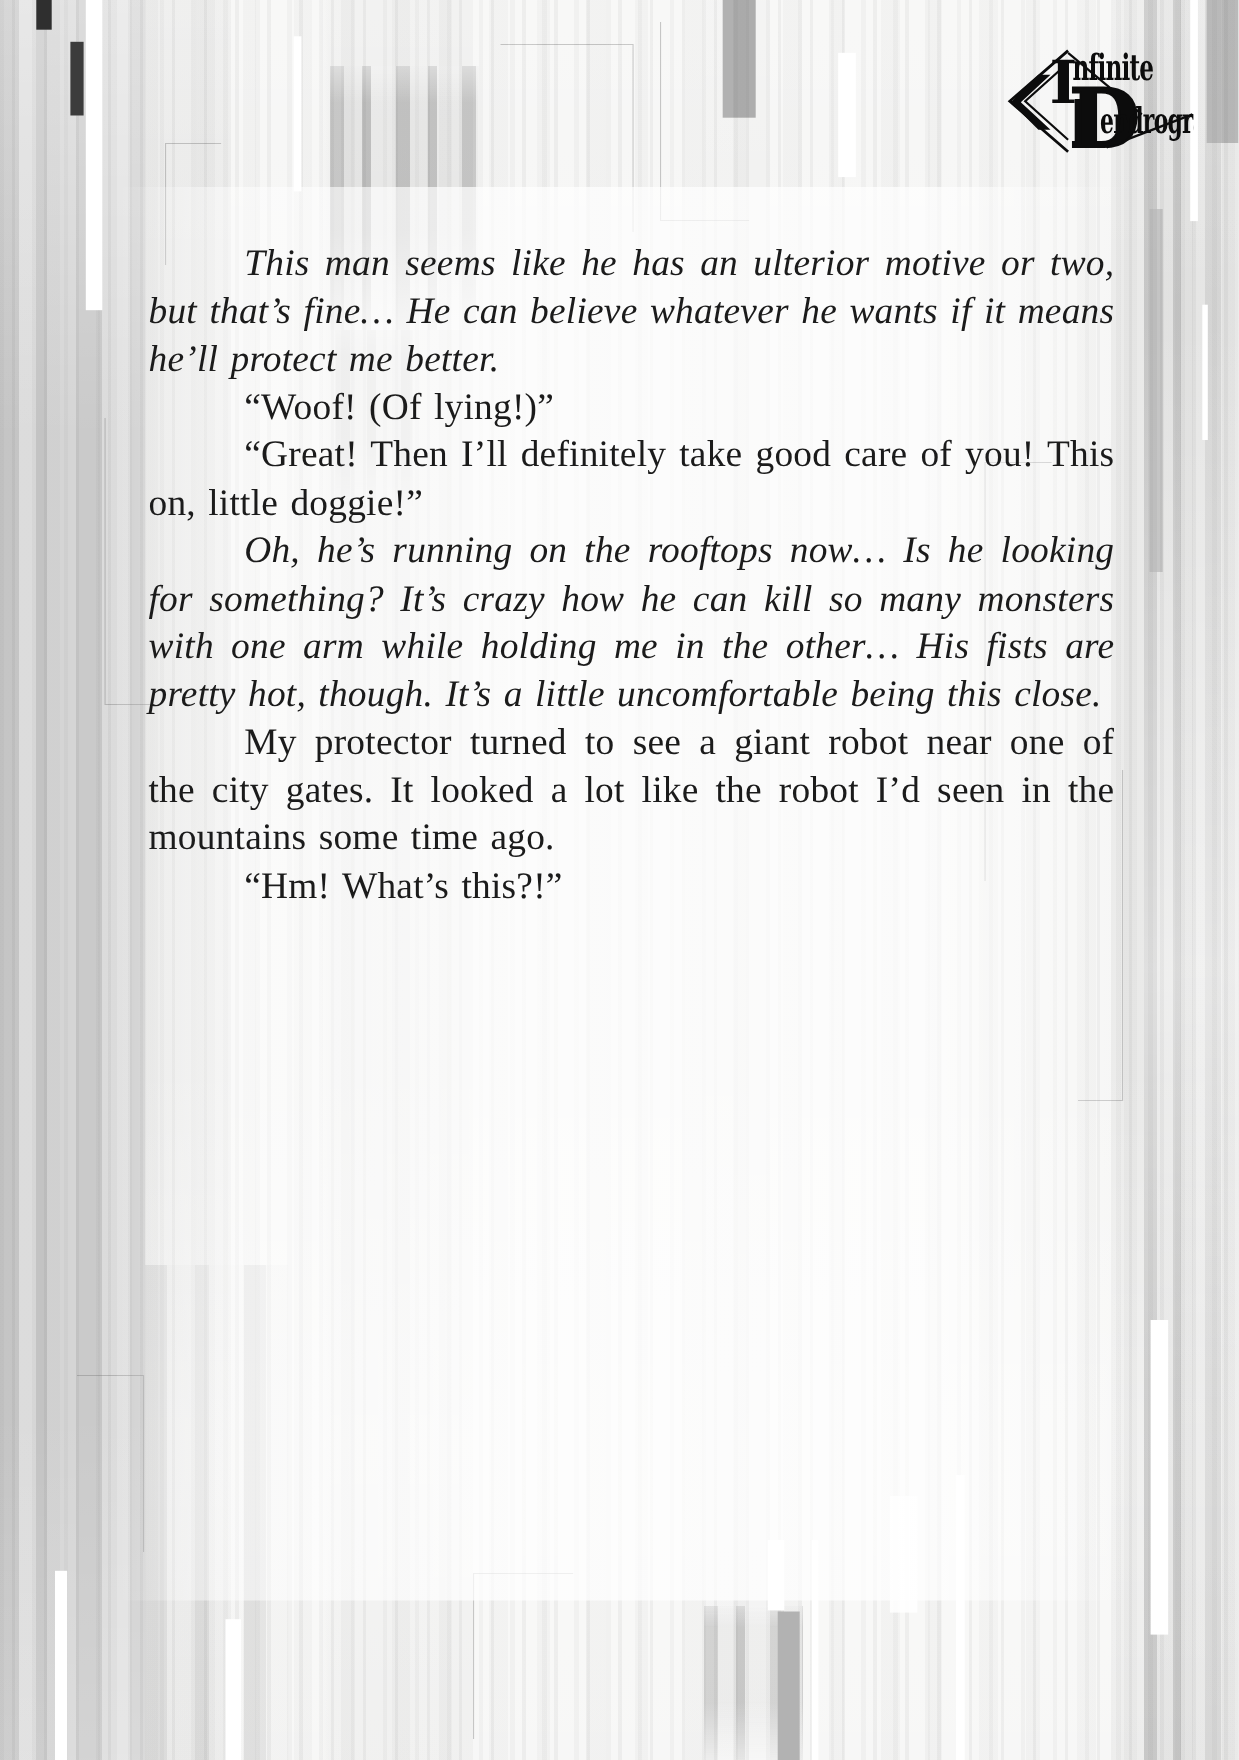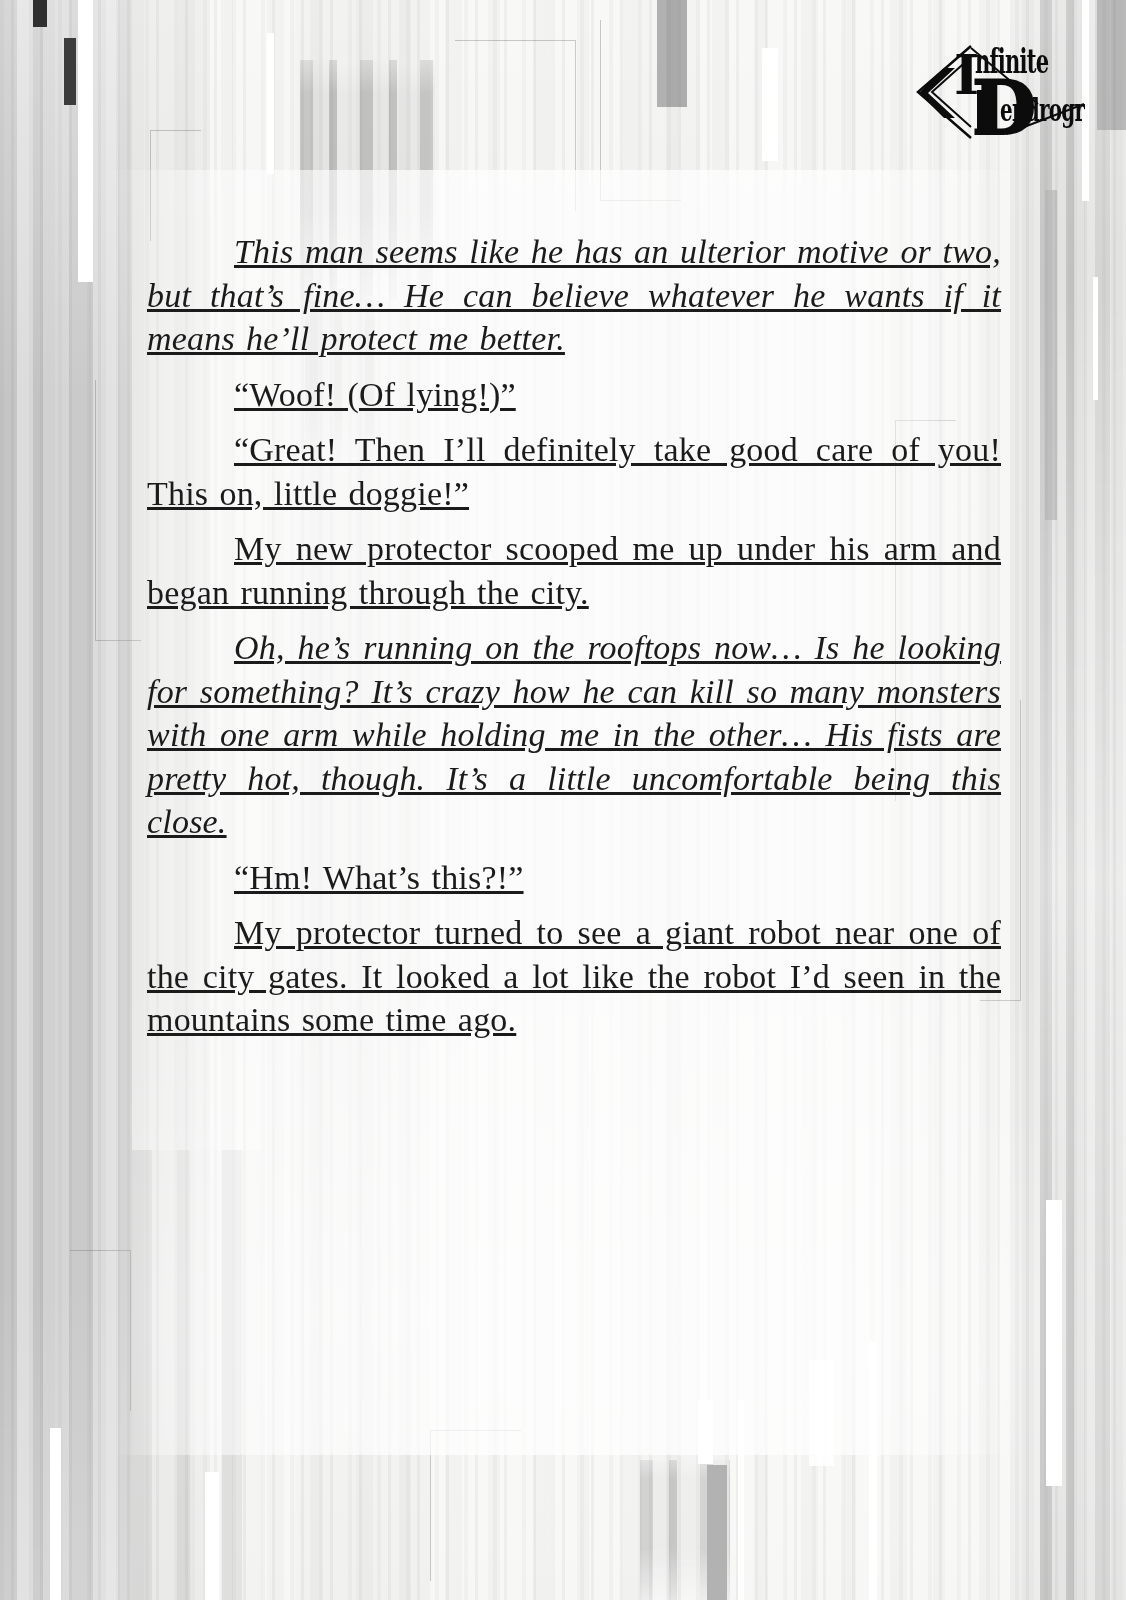--- a/index.html
+++ b/index.html
@@ -63,21 +63,21 @@
     fill:#0c0c0c;
   }
   
   .text-block{
     position:absolute;left:135px;top:218px;width:878px;z-index:6;
     color:#1b1b1b;
     font-size:34px;line-height:43.5px;
     text-align:justify;
     letter-spacing:0.2px;word-spacing:2.5px;
   }
-  .text-block p{margin:12px;text-indent:87px;text-decoration:underline;}
+  .text-block p{margin:0;text-indent:87px;}
   .text-block p.italic{font-style:italic;}
 </style>
 </head>
 <body>
 
 <div class="page">
 
   <div class="band band-broad"></div>
   <div class="band left-band"></div>
   <div class="band left-ext"></div>
@@ -137,19 +137,18 @@
       <text x="94" y="92" font-size="74" fill="none" stroke="#0c0c0c" stroke-width="2">D</text>
 
       <text transform="translate(122,79) scale(0.74,1.2)" font-size="27" letter-spacing="-1">endrogram</text>
     </svg>
   </div>
 
   <div class="text-block">
     <p class="italic">This man seems like he has an ulterior motive or two, but that’s fine… He can believe whatever he wants if it means he’ll protect me better.</p>
     <p>“Woof! (Of lying!)”</p>
     <p>“Great! Then I’ll definitely take good care of you! This on, little doggie!”</p>
-    <p>My new protector scooped me up under his arm and began running through the city.</p>
     <p class="italic">Oh, he’s running on the rooftops now… Is he looking for something? It’s crazy how he can kill so many monsters with one arm while holding me in the other… His fists are pretty hot, though. It’s a little uncomfortable being this close.</p>
+    <p>My protector turned to see a giant robot near one of the city gates. It looked a lot like the robot I’d seen in the mountains some time ago.</p>
     <p>“Hm! What’s this?!”</p>
-    <p>My protector turned to see a giant robot near one of the city gates. It looked a lot like the robot I’d seen in the mountains some time ago.</p>
   </div>
 
 </div>
 
 </body></html>

